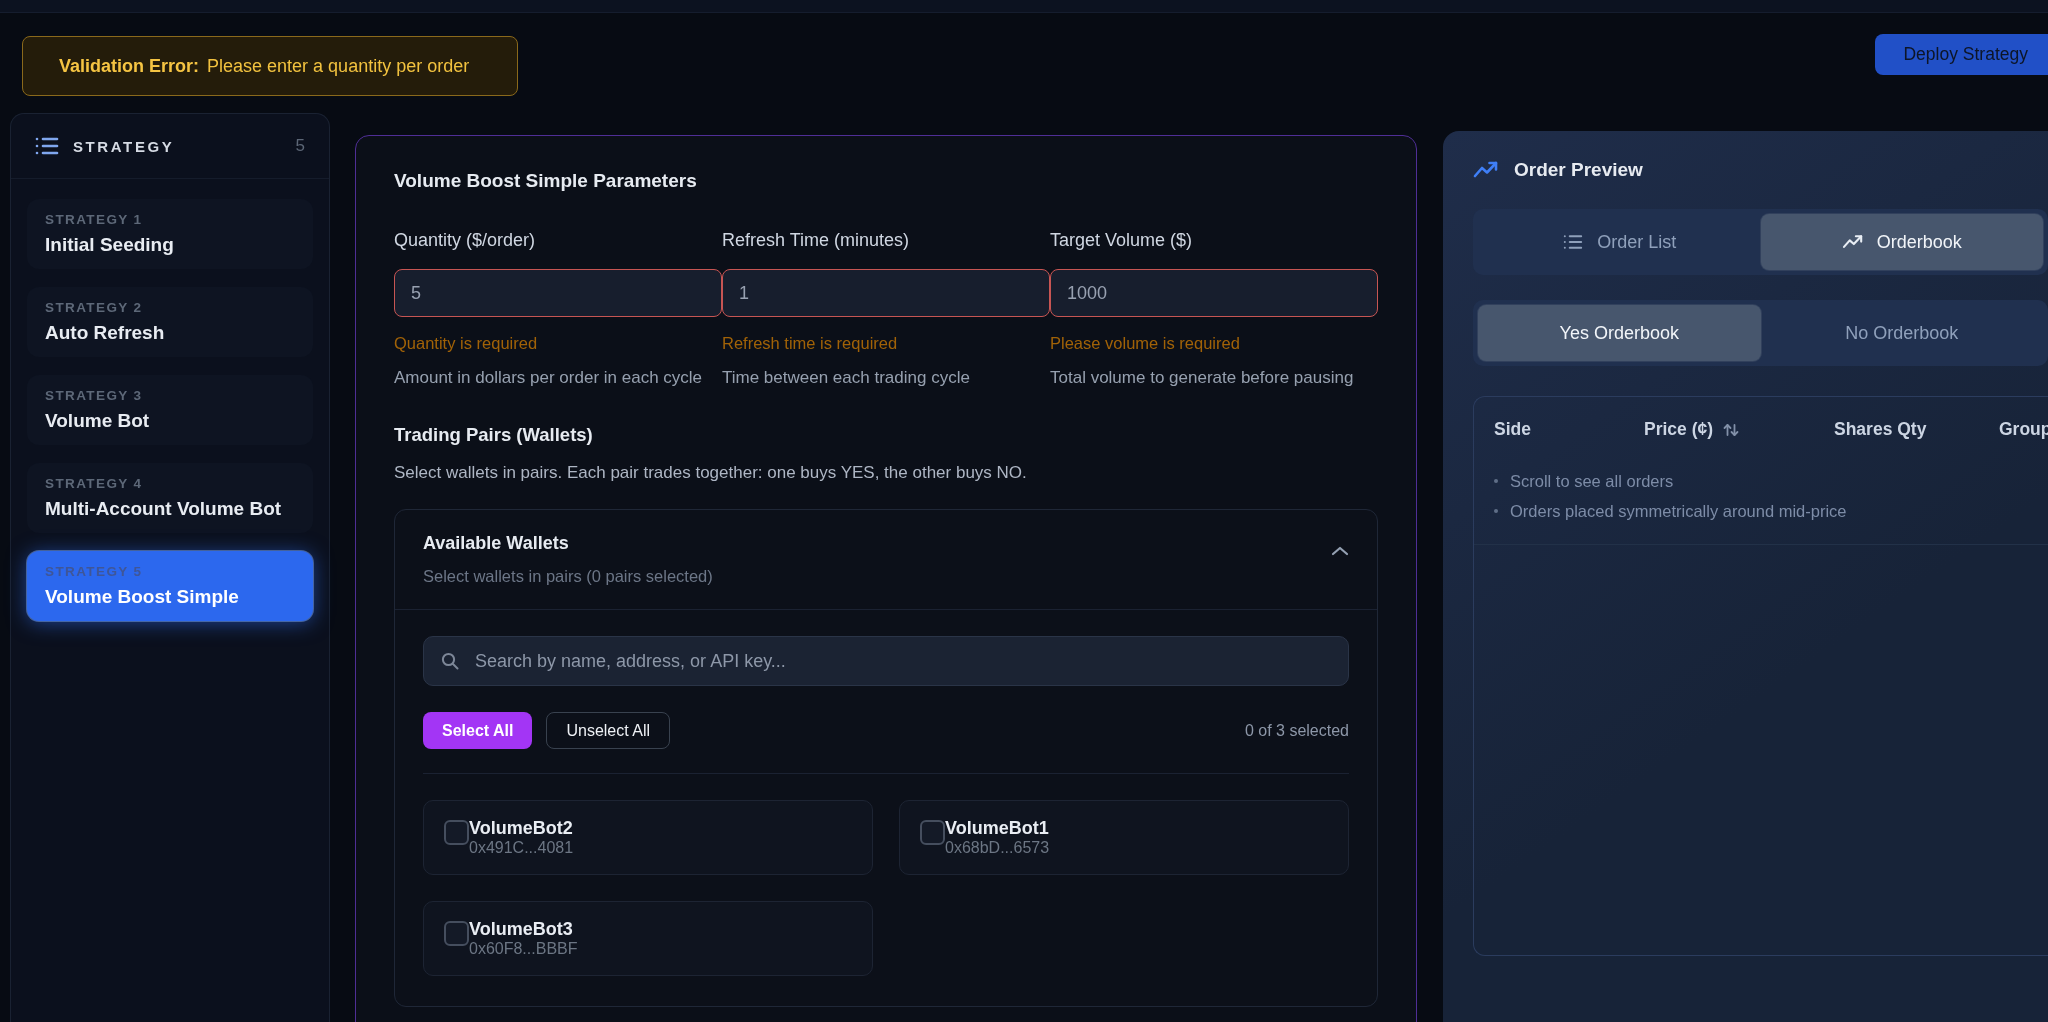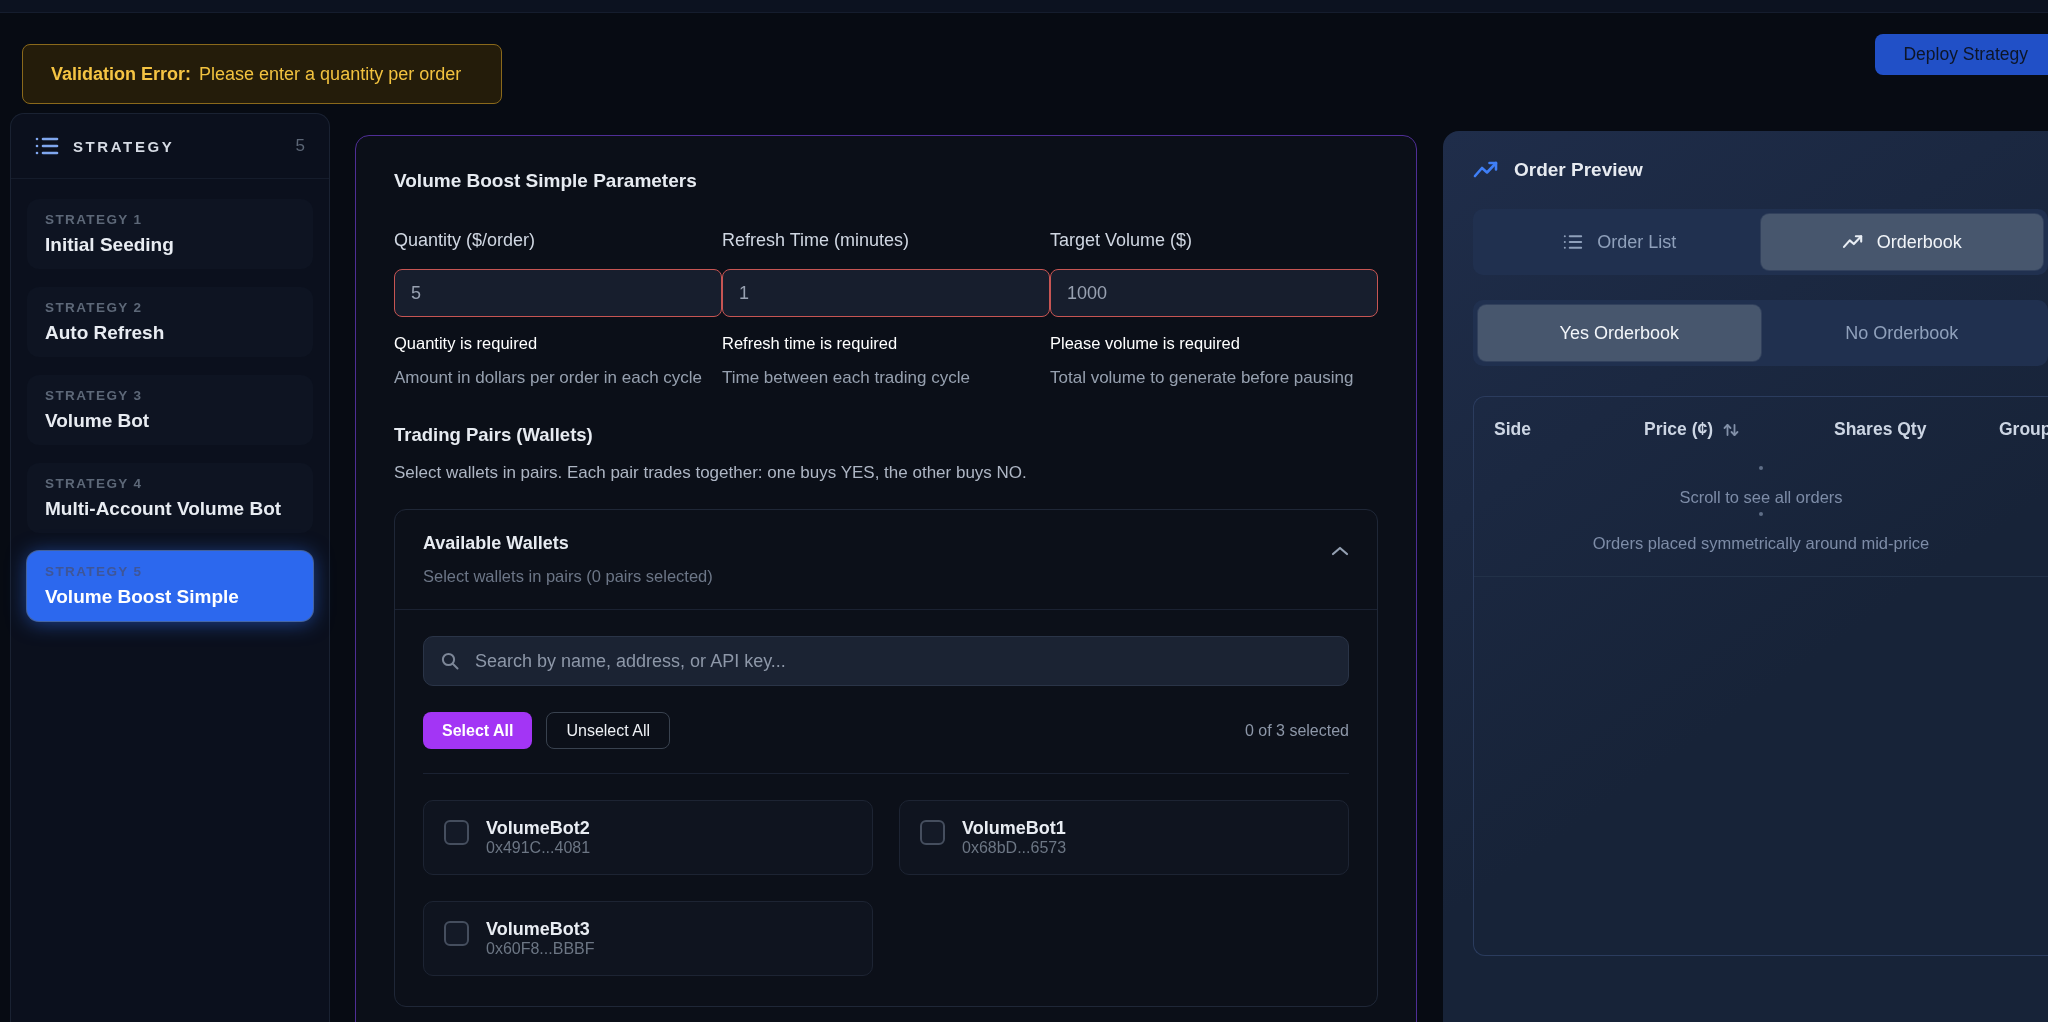--- a/index.html
+++ b/index.html
@@ -1,22 +1,22 @@
 <!DOCTYPE html>
 <html><head>
 <meta charset="utf-8">
 <style>
   html,body{margin:0;padding:0;background:#070b13;width:2048px;height:1022px;overflow:hidden;
     font-family:"Liberation Sans",sans-serif;-webkit-font-smoothing:antialiased;}
   .screen{position:relative;width:2048px;height:1022px;background:#070b13;}
 
   
   .topstrip{position:absolute;left:0;top:0;width:100%;height:12px;background:#0c1220;border-bottom:1px solid #151d2e;}
-  .banner{position:absolute;left:22px;top:44px;width:422px;height:58px;display:flex;align-items:center;gap:8px;
-    padding:0 28px;border-radius:8px;border:1px solid #8a691b;background:#241c0a;font-size:18px;}
+  .banner{position:absolute;left:22px;top:36px;width:422px;height:58px;display:flex;align-items:center;gap:8px;
+    padding:0 36px;border-radius:8px;border:1px solid #8a691b;background:#241c0a;font-size:18px;}
   .banner .b-label{color:#f5c443;font-weight:700;}
   .banner .b-msg{color:#f2c23f;}
   .deploy{position:absolute;right:-8px;top:34px;height:41px;padding:0 28px;border:none;border-radius:8px;
     background:#2150c7;color:#0d1527;font-size:17.5px;font-weight:500;cursor:pointer;}
 
   
   .sidebar{position:absolute;left:10px;top:113px;width:320px;height:909px;background:#0b101d;
     border:1px solid #1a2232;border-bottom:none;border-radius:14px 14px 0 0;box-sizing:border-box;}
   .sb-header{display:flex;align-items:center;gap:14px;padding:21px 24px;border-bottom:1px solid #151c2b;}
   .sb-title{color:#d6dbe4;font-size:15px;font-weight:700;letter-spacing:2.6px;}
@@ -32,21 +32,21 @@
 
   
   .panel-main{position:absolute;left:355px;top:135px;width:1062px;height:1000px;box-sizing:border-box;
     background:#0b0f18;border:1px solid #4f2e96;border-radius:14px;padding:34px 38px;}
   .pm-title{color:#e7ebf1;font-size:19px;font-weight:600;margin-bottom:38px;}
   .fields{display:grid;grid-template-columns:1fr 1fr 1fr;}
   .field label{display:block;color:#d0d7e2;font-size:18px;margin-bottom:18px;}
   .field input{width:100%;height:48px;box-sizing:border-box;background:#171e2d;border:1px solid #c75553;
     border-radius:8px;padding:0 16px;color:#9aa3b3;font-size:18px;font-family:"Liberation Sans",sans-serif;outline:none;}
   .field input::placeholder{color:#98a1b1;opacity:1;}
-  .f-err{margin-top:17px;color:#ffffff;font-size:16.5px;}
+  .f-err{margin-top:17px;color:#a16207;font-size:16.5px;}
   .f-help{margin-top:15px;color:#96a0af;font-size:17px;}
 
   .tp-title{margin-top:36px;color:#e7ebf1;font-size:18.5px;font-weight:600;}
   .tp-desc{margin-top:17px;color:#aeb6c4;font-size:17px;}
 
   .wallets-card{margin-top:26px;border:1px solid #1f2737;border-radius:12px;background:#0c1019;}
   .wc-header{position:relative;padding:23px 28px;}
   .wc-title{color:#e7ebf1;font-size:18px;font-weight:600;}
   .wc-sub{margin-top:13px;color:#6c7687;font-size:16.5px;}
   .wc-chevron{position:absolute;right:28px;top:36px;}
@@ -57,21 +57,21 @@
     font-family:"Liberation Sans",sans-serif;}
   .searchbox input::placeholder{color:#8d97a8;opacity:1;}
   .btn-row{display:flex;align-items:center;gap:14px;margin-top:26px;}
   .btn-select-all{height:37px;padding:0 19px;border:none;border-radius:8px;background:#a335f5;color:#ffffff;
     font-size:16px;font-weight:600;cursor:pointer;}
   .btn-unselect-all{height:37px;padding:0 19px;background:transparent;border:1px solid #39424f;border-radius:8px;
     color:#eef1f5;font-size:16px;font-weight:500;cursor:pointer;}
   .sel-status{margin-left:auto;color:#8d97a8;font-size:16px;}
   .wc-divider{margin-top:24px;border-top:1px solid #1b2232;}
   .wallet-grid{margin-top:26px;display:grid;grid-template-columns:1fr 1fr;gap:26px;}
-  .wallet{display:flex;gap:17px;padding:17px 20px;background:#0f141f;border:1px solid #1d2433;border-radius:10px;
+  .wallet{display:flex;padding:17px 20px;background:#0f141f;border:1px solid #1d2433;border-radius:10px;
     cursor:pointer;align-items:flex-start;}
   .wallet.empty{visibility:hidden;}
   .wcheck{width:21px;height:21px;margin-top:2px;border:2px solid #454e5e;border-radius:6px;background:#141a27;flex:none;}
   .w-name{color:#e9edf3;font-size:18px;font-weight:600;}
   .w-addr{margin-top:0;color:#6c7684;font-size:16px;}
 
   
   .panel-right{position:absolute;left:1443px;top:131px;width:605px;height:891px;box-sizing:border-box;
     background:linear-gradient(145deg,#1f2d4a 0%,#172338 60%);border-radius:16px 0 0 0;padding:28px 0 0 30px;}
   .op-header{display:flex;align-items:center;gap:15px;}
@@ -80,21 +80,21 @@
   .tab{flex:1;display:flex;align-items:center;justify-content:center;gap:13px;border-radius:8px;
     color:#8fa0bb;font-size:18px;cursor:pointer;}
   .tab.selected{background:#47566d;color:#f2f5f9;box-shadow:0 0 0 1px rgba(255,255,255,.08);}
   .tabbar.second{margin-top:25px;}
   .ob-table{margin-top:30px;border:1px solid #2b3c5e;border-right:none;border-radius:12px 0 0 12px;height:560px;
     box-sizing:border-box;}
   .ob-head{display:grid;grid-template-columns:150px 190px 165px 1fr;align-items:center;
     padding:22px 0 20px 20px;color:#ccd5e3;font-size:17.5px;font-weight:600;}
   .ob-price{display:flex;align-items:center;gap:9px;}
   .ob-notes{padding:6px 20px 18px;border-bottom:1px solid #223148;}
-  .ob-note{display:flex;align-items:center;gap:12px;color:#7d8ca7;font-size:16.5px;line-height:30px;flex-direction:column;}
+  .ob-note{display:flex;align-items:center;gap:12px;color:#7d8ca7;font-size:16.5px;line-height:30px;}
   .dot{width:4px;height:4px;border-radius:50%;background:#5f6e87;flex:none;}
 
   svg{display:block;}
 </style>
 </head>
 <body>
 
 <div class="screen">
   <div class="topstrip"></div>
 

